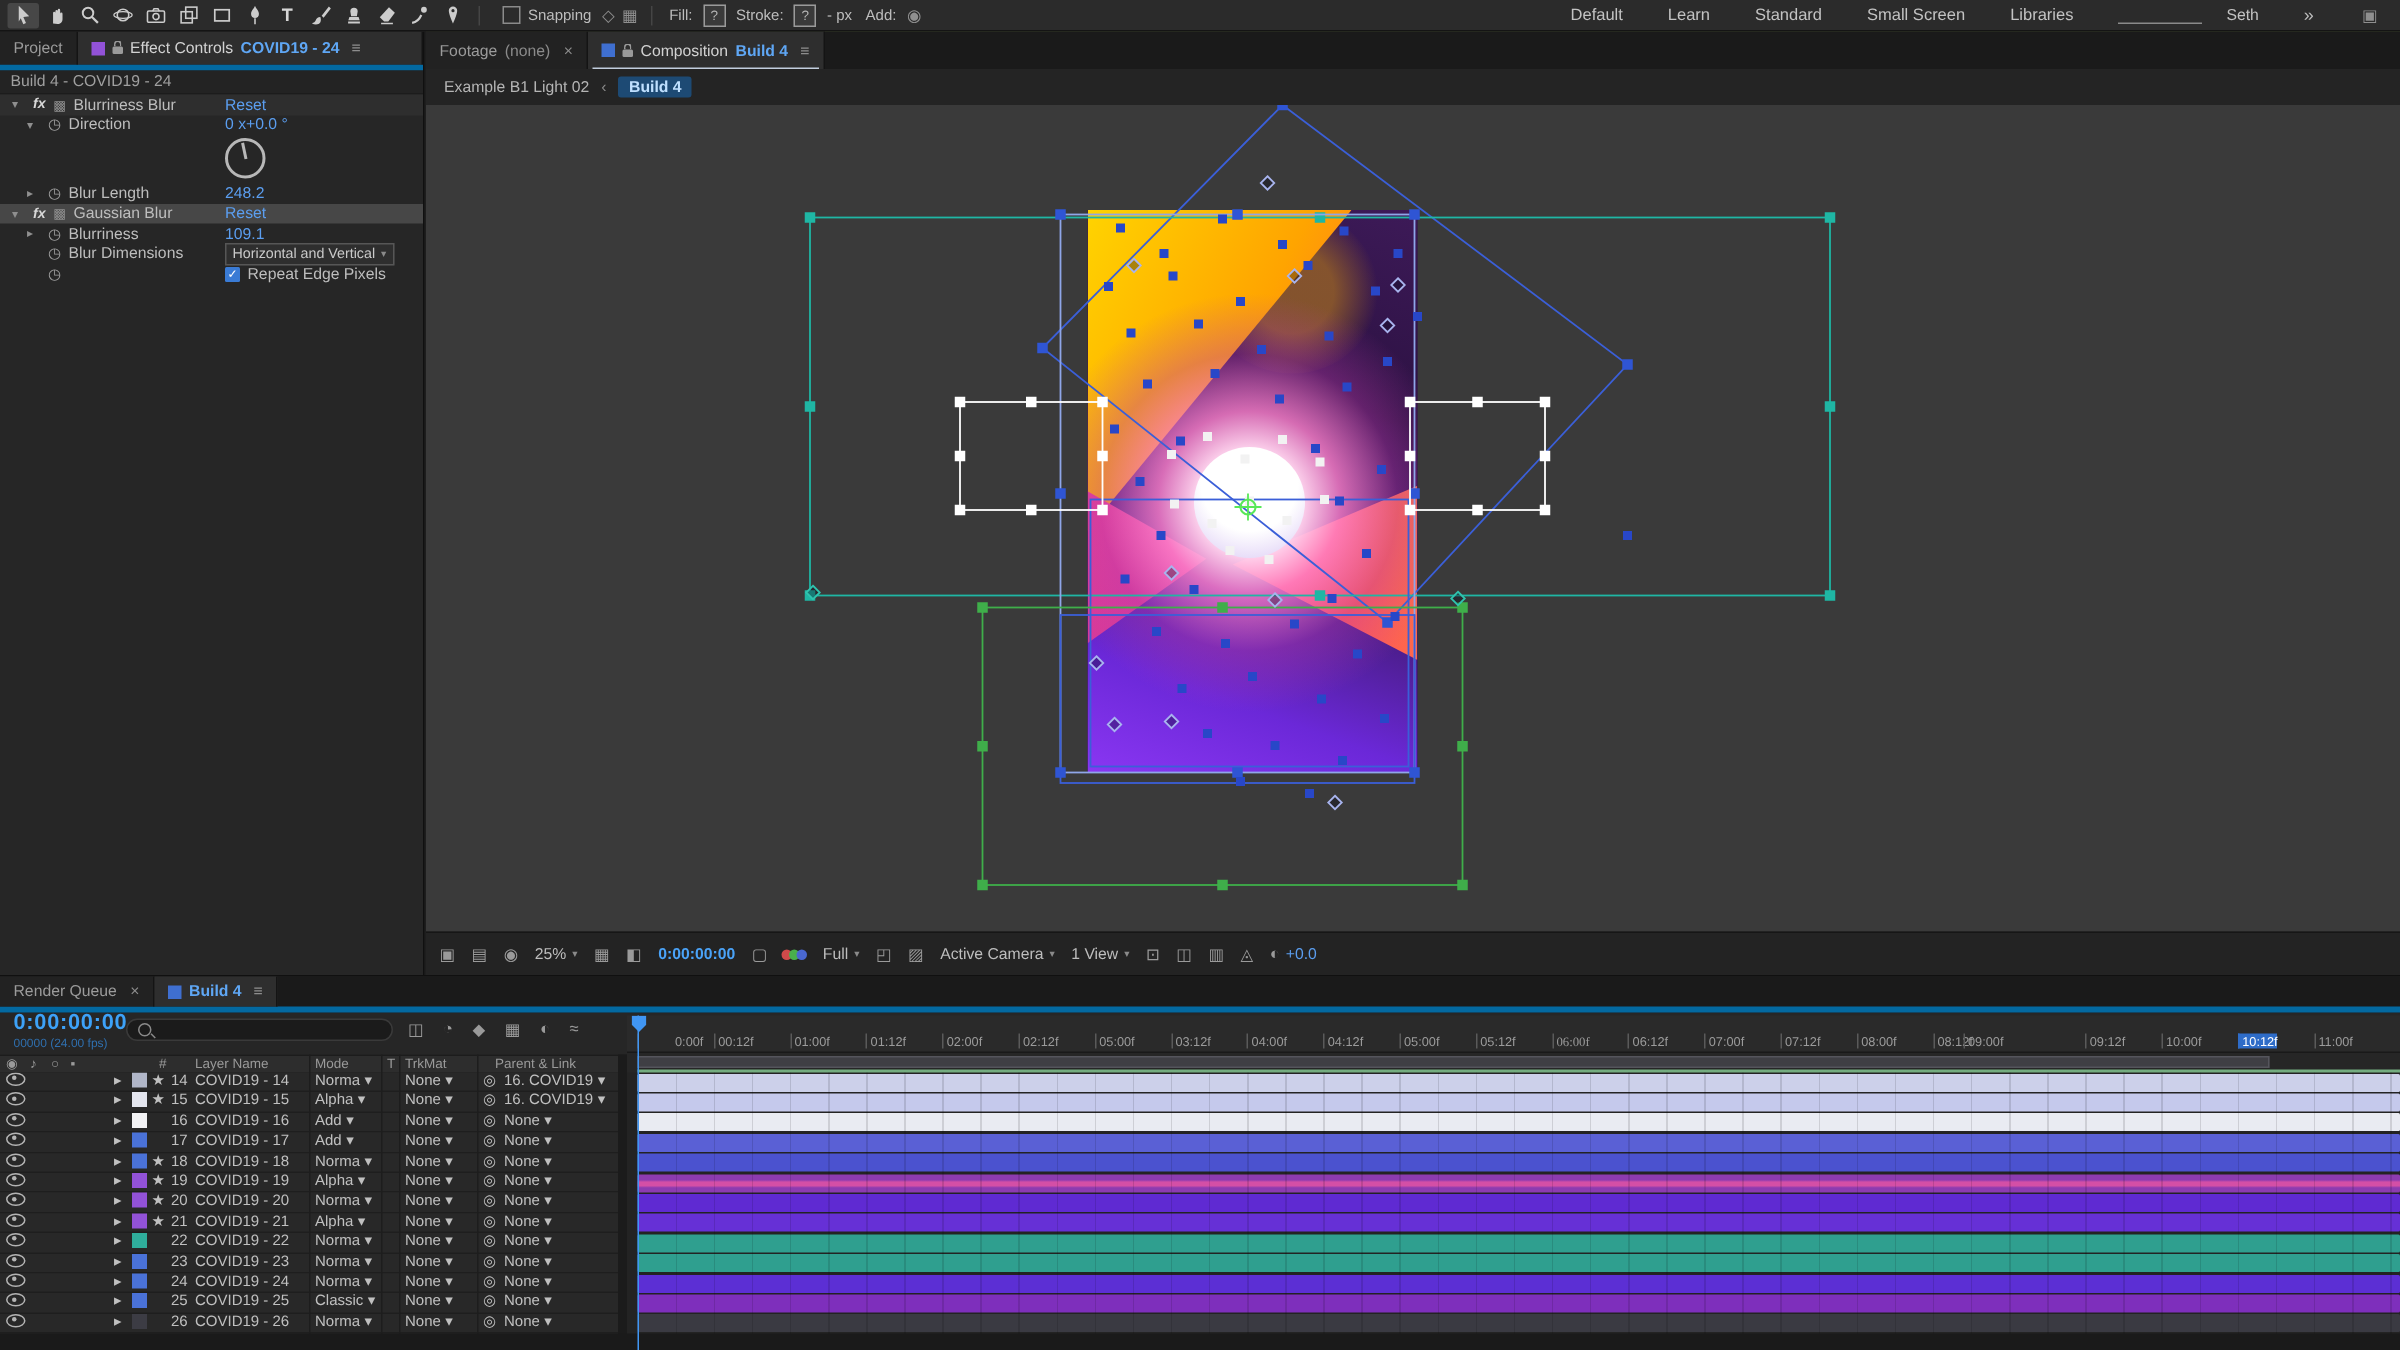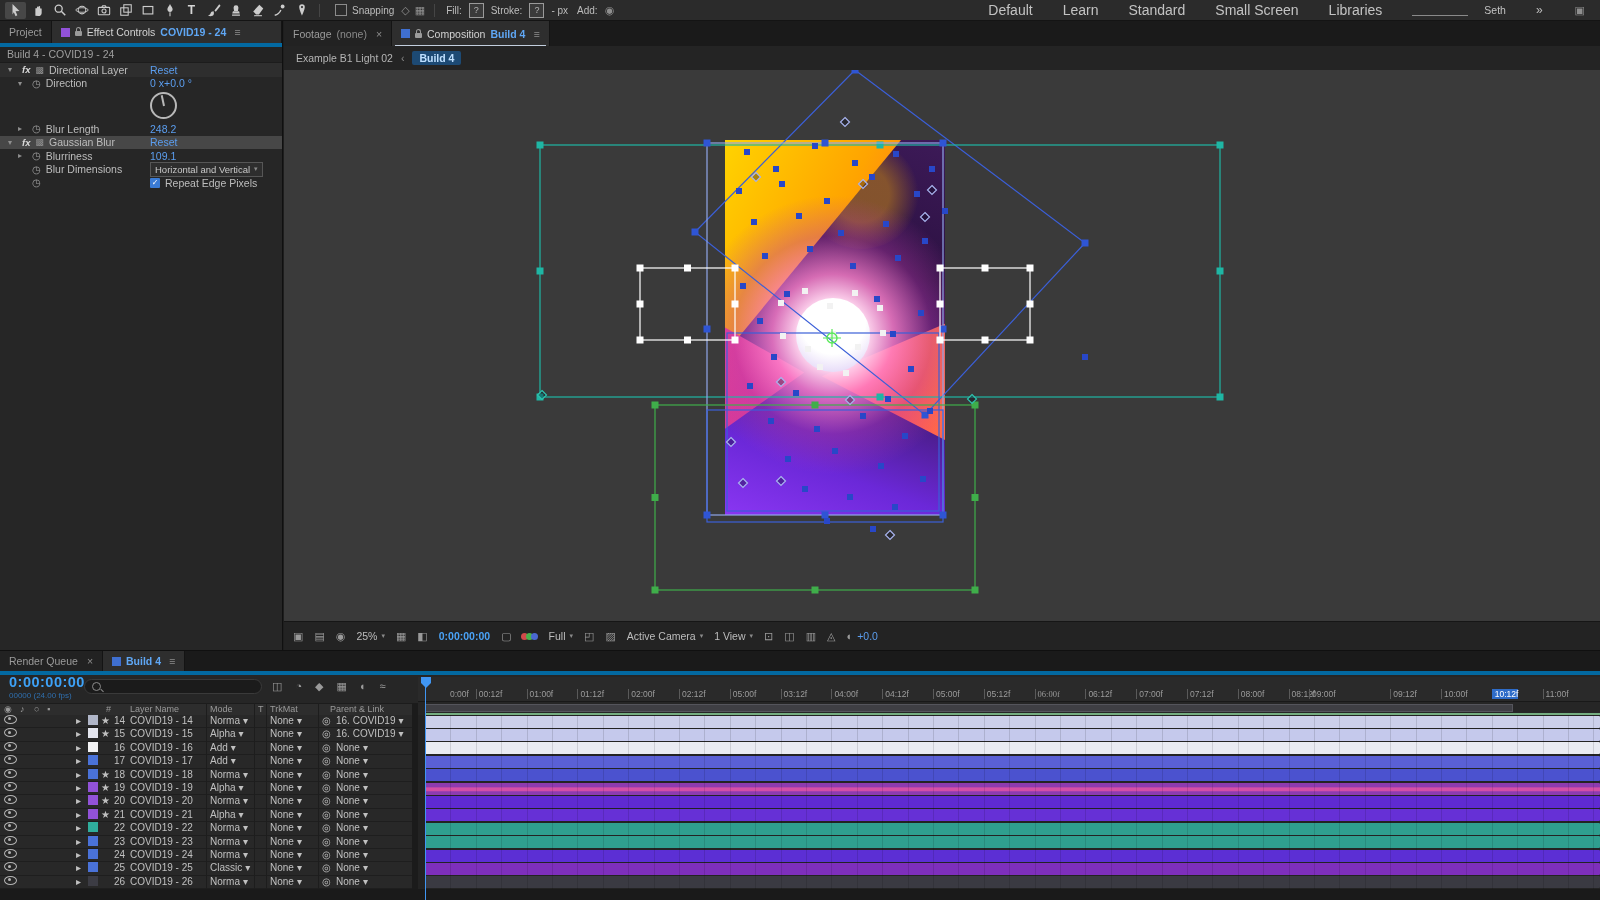--- a/index.html
+++ b/index.html
@@ -14,21 +14,21 @@
   .tool.active{background:#474747}
   .tool svg{width:14px;height:14px;display:block}
   .tool.letter{color:#d6d6d6;font-weight:bold;font-size:12px}
   .tb-sep{width:1px;height:13px;background:#454545;margin:0 6px;flex:none}
   .tb-label{font-size:10px;color:#bdbdbd;margin:0 4px;white-space:nowrap}
   .tb-check{width:10px;height:10px;border:1px solid #8b8b8b;background:#2b2b2b;margin-left:8px;flex:none}
   .tb-dim{color:#8f8f8f;font-size:11px;margin:0 2px}
   .tb-swatch{width:13px;height:13px;border:1px solid #9a9a9a;background:#3a3a3a;color:#b5b5b5;
              font-size:9px;line-height:12px;text-align:center;margin:0 2px;flex:none}
   #ws-area{margin-left:auto;display:flex;align-items:center;gap:30px;padding-right:8px}
-  .ws-item{font-size:14px;color:#c3c3c3;white-space:nowrap}
+  .ws-item{font-size:11px;color:#c3c3c3;white-space:nowrap}
   #ws-search{width:56px;height:11px;border-bottom:1px solid #8a8a8a;margin-right:-14px}
   .tb-user{font-size:10.5px;color:#c3c3c3}
   .tb-over{color:#bdbdbd;font-size:12px}
 
   
   .tabbar{display:flex;align-items:stretch;background:#1a1a1a;border-bottom:4px solid #0369a1}
   .tab{position:relative;display:flex;align-items:center;gap:5px;padding:0 9px;font-size:10.5px;
        color:#9b9b9b;background:#222;border-right:1px solid #141414;white-space:nowrap}
   .tab.active{background:#2e2e2e;color:#d2d2d2}
   .tab.underl::after{content:'';position:absolute;left:3px;right:3px;bottom:0;height:1px;background:#c2cede}
@@ -276,21 +276,21 @@
         <span class="blue-name">COVID19 - 24</span>
         <span class="menu-g">≡</span>
       </div>
     </div>
     <div class="fx-comp-header">Build 4 - COVID19 - 24</div>
 
     <div class="fxrow fx-head">
       <span class="twirl">▾</span>
       <span class="fx-badge">fx</span>
       <span class="fx-icon">▩</span>
-      <span>Directional Layer</span>
+      <span>Blurriness Blur</span>
       <span class="fx-reset">Reset</span>
     </div>
     <div class="fxrow">
       <span class="twirl indent1">▾</span>
       <span class="sw-icon">◷</span>
       <span>Direction</span>
       <span class="fx-val">0 x+0.0 °</span>
     </div>
     <div class="fxrow dial-row">
       <span class="dial"></span>

